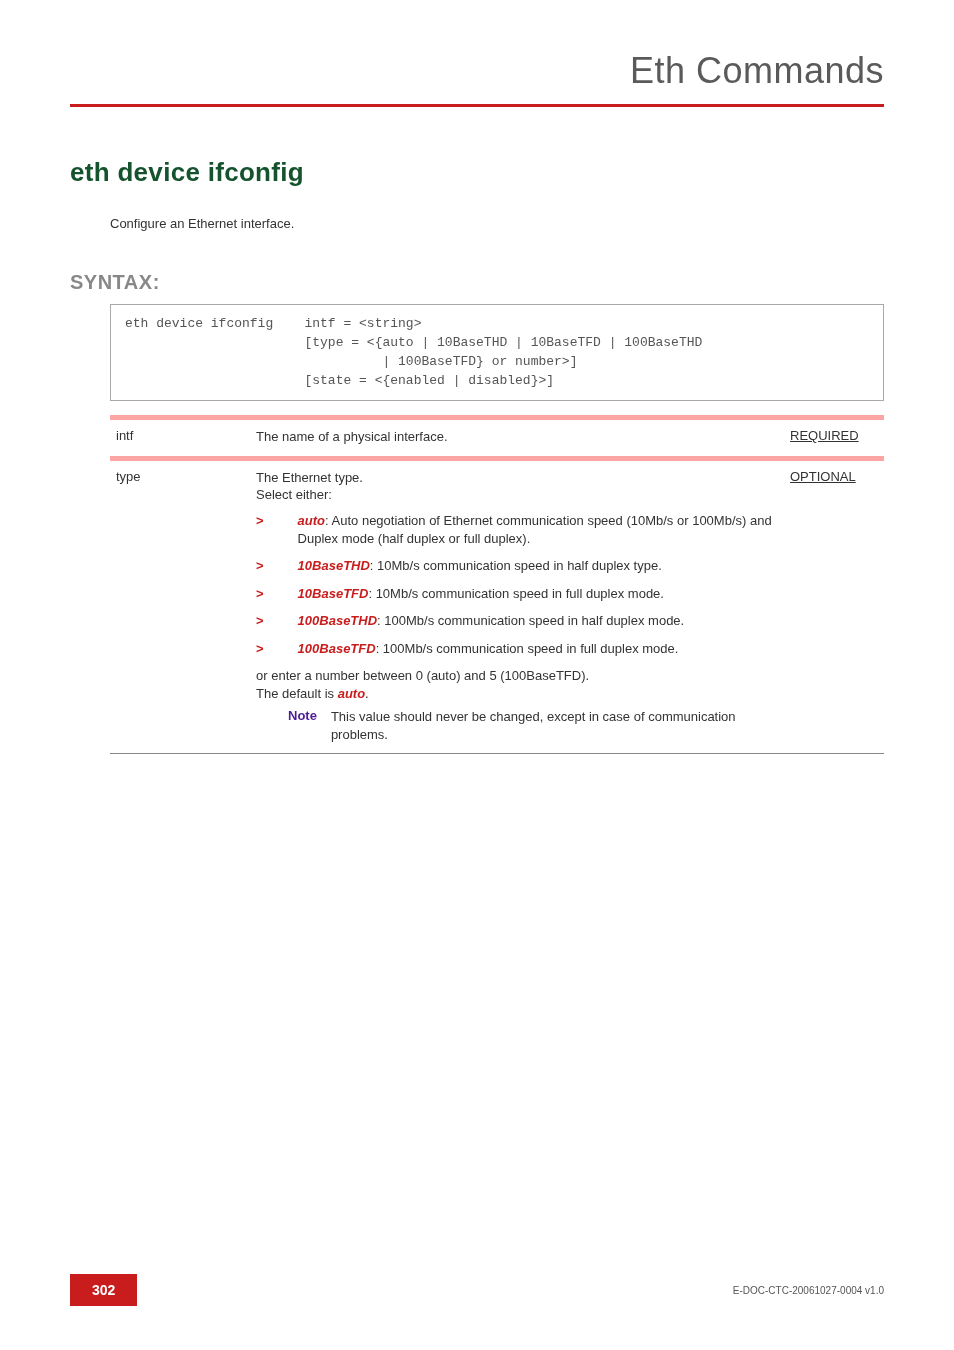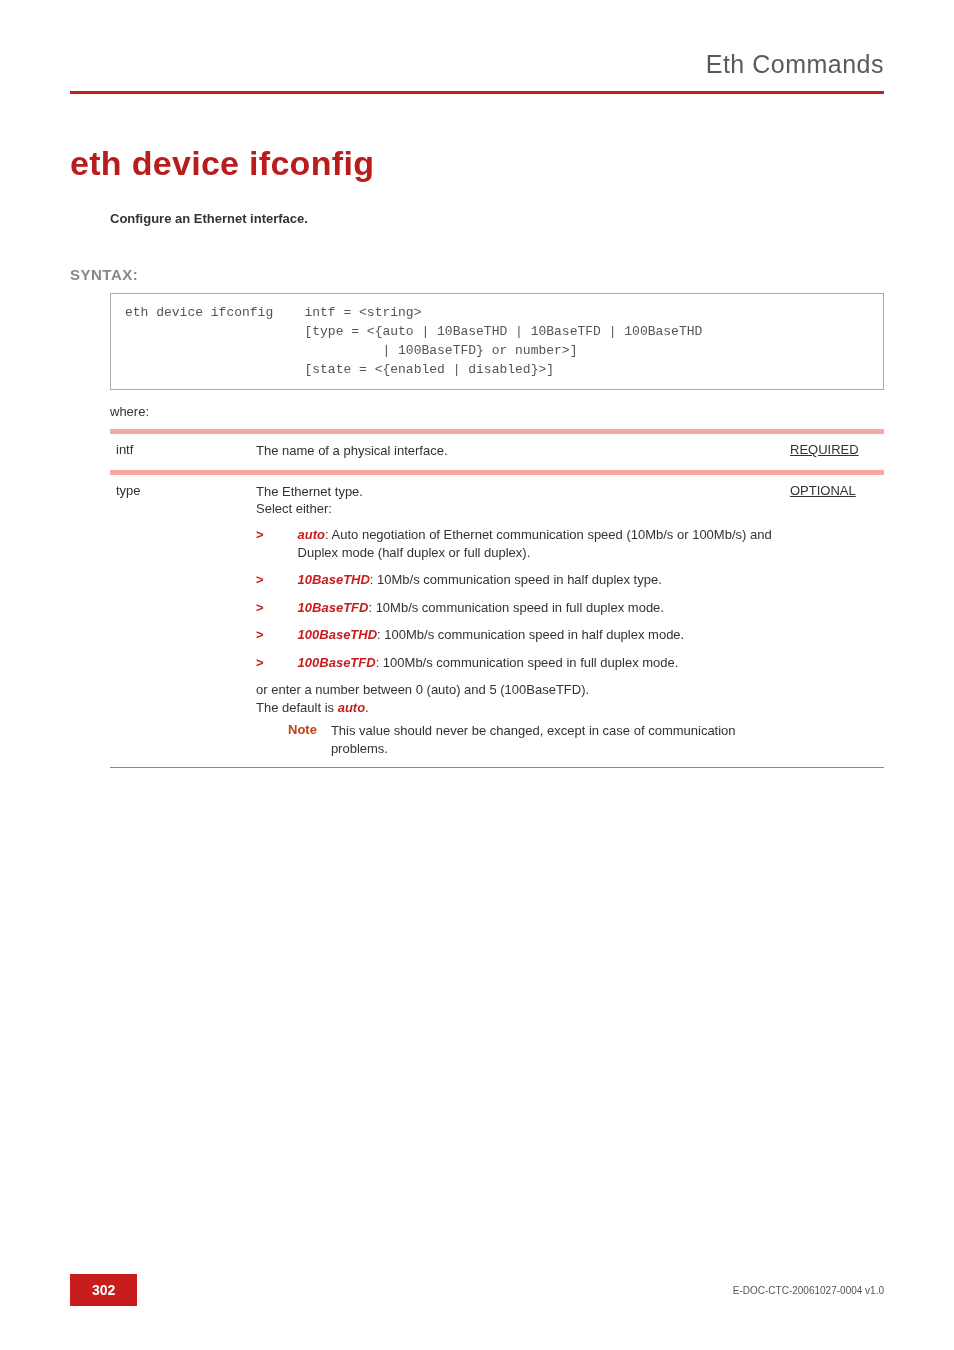--- a/index.html
+++ b/index.html
@@ -11,47 +11,46 @@
       position: relative;
       color: #333;
     }
     .page {
       padding: 50px 70px 40px 70px;
       height: 100%;
       position: relative;
     }
     .header {
       text-align: right;
-      font-size: 25px;
+      font-size: 36px;
       font-weight: 300;
       color: #5a5a5a;
       padding-bottom: 12px;
       letter-spacing: 0.5px;
     }
     .header-rule {
       border: none;
       border-top: 3px solid #c91d1d;
       margin-bottom: 50px;
     }
     .title {
-      color: #b91c1c;
-      font-size: 34px;
+      color: #14532d;
+      font-size: 26px;
       font-weight: bold;
       margin-bottom: 28px;
       letter-spacing: 0.3px;
     }
     .intro {
       font-size: 13px;
       margin-left: 40px;
       margin-bottom: 40px;
       color: #333;
-      font-weight: bold;
     }
     .section-label {
-      font-size: 15px;
+      font-size: 20px;
       font-weight: bold;
       color: #888;
       letter-spacing: 0.5px;
       margin-bottom: 10px;
     }
     .syntax-box {
       border: 1px solid #aaa;
       margin-left: 40px;
       padding: 10px 14px;
       font-family: "Courier New", monospace;
@@ -97,21 +96,21 @@
       color: #c91d1d;
       font-weight: bold;
       margin-right: 10px;
       flex-shrink: 0;
       font-size: 13px;
       margin-top: 1px;
     }
     .bullet-text { flex: 1; line-height: 1.35; margin-left: 24px; }
     .term-red { color: #c91d1d; font-weight: bold; font-style: italic; }
     .note-row { display: flex; margin-top: 6px; }
-    .note-label { color: #c2410c; font-weight: bold; margin-right: 14px; flex-shrink: 0; padding-left: 32px; }
+    .note-label { color: #4c1d95; font-weight: bold; margin-right: 14px; flex-shrink: 0; padding-left: 32px; }
     .note-text { flex: 1; line-height: 1.35; }
     .desc-para { line-height: 1.35; }
     .footer {
       position: absolute;
       bottom: 44px;
       left: 70px;
       right: 70px;
       display: flex;
       justify-content: space-between;
       align-items: center;
@@ -137,21 +136,20 @@
   <hr class="header-rule">
 
   <h1 class="title">eth device ifconfig</h1>
   <p class="intro">Configure an Ethernet interface.</p>
 
   <div class="section-label">SYNTAX:</div>
   <div class="syntax-box">eth device ifconfig    intf = &lt;string&gt;
                        [type = &lt;{auto | 10BaseTHD | 10BaseTFD | 100BaseTHD
                                  | 100BaseTFD} or number&gt;]
                        [state = &lt;{enabled | disabled}&gt;]</div>
-  <div class="where">where:</div>
 
   <table class="param-table">
     <tbody>
         <tr>
       <td class="col-name">intf</td>
       <td class="col-desc">
         <div class="desc-para">The name of a physical interface.</div>
       </td>
       <td class="col-req">REQUIRED</td>
     </tr>

